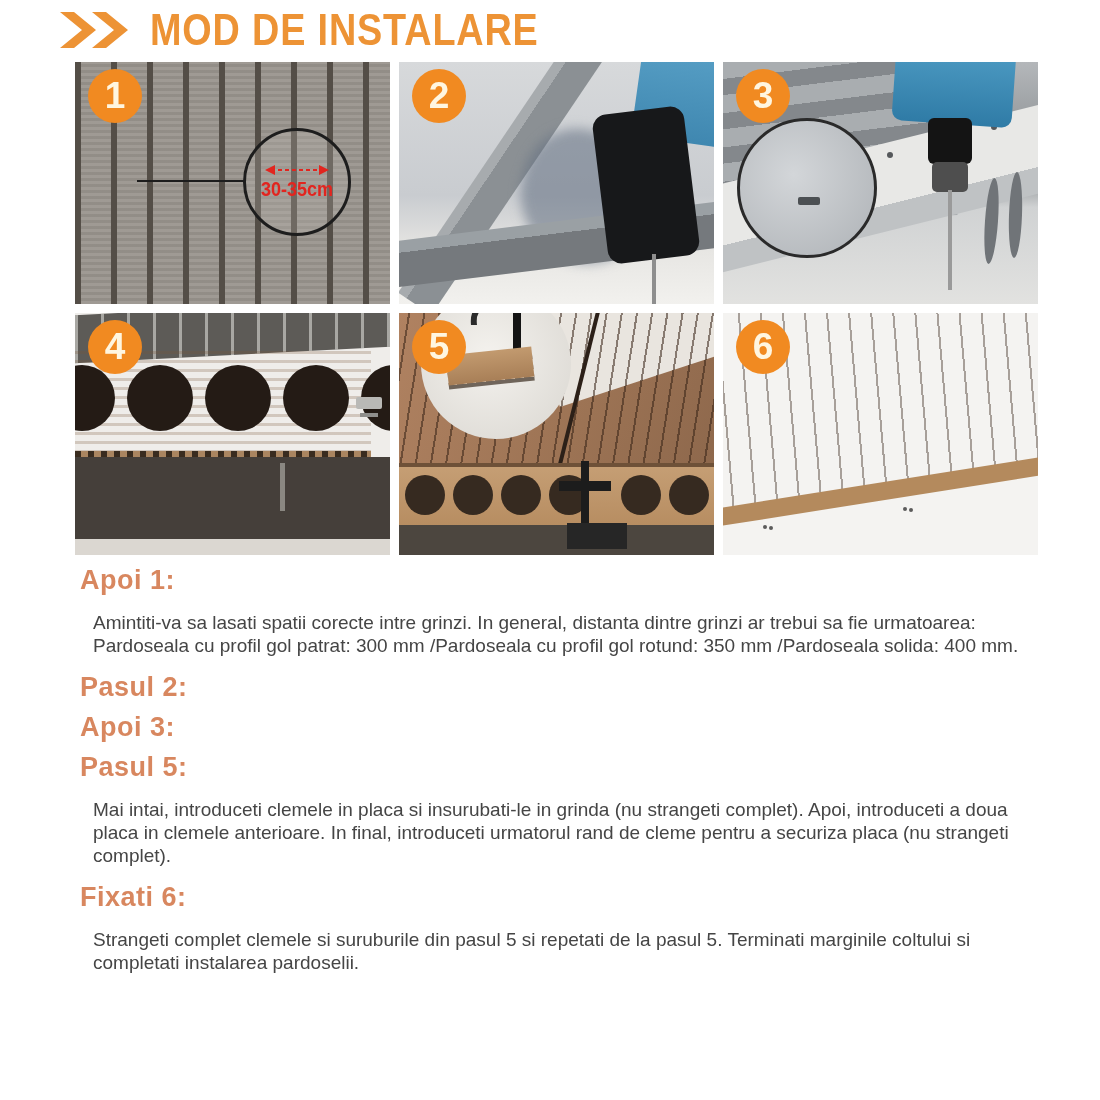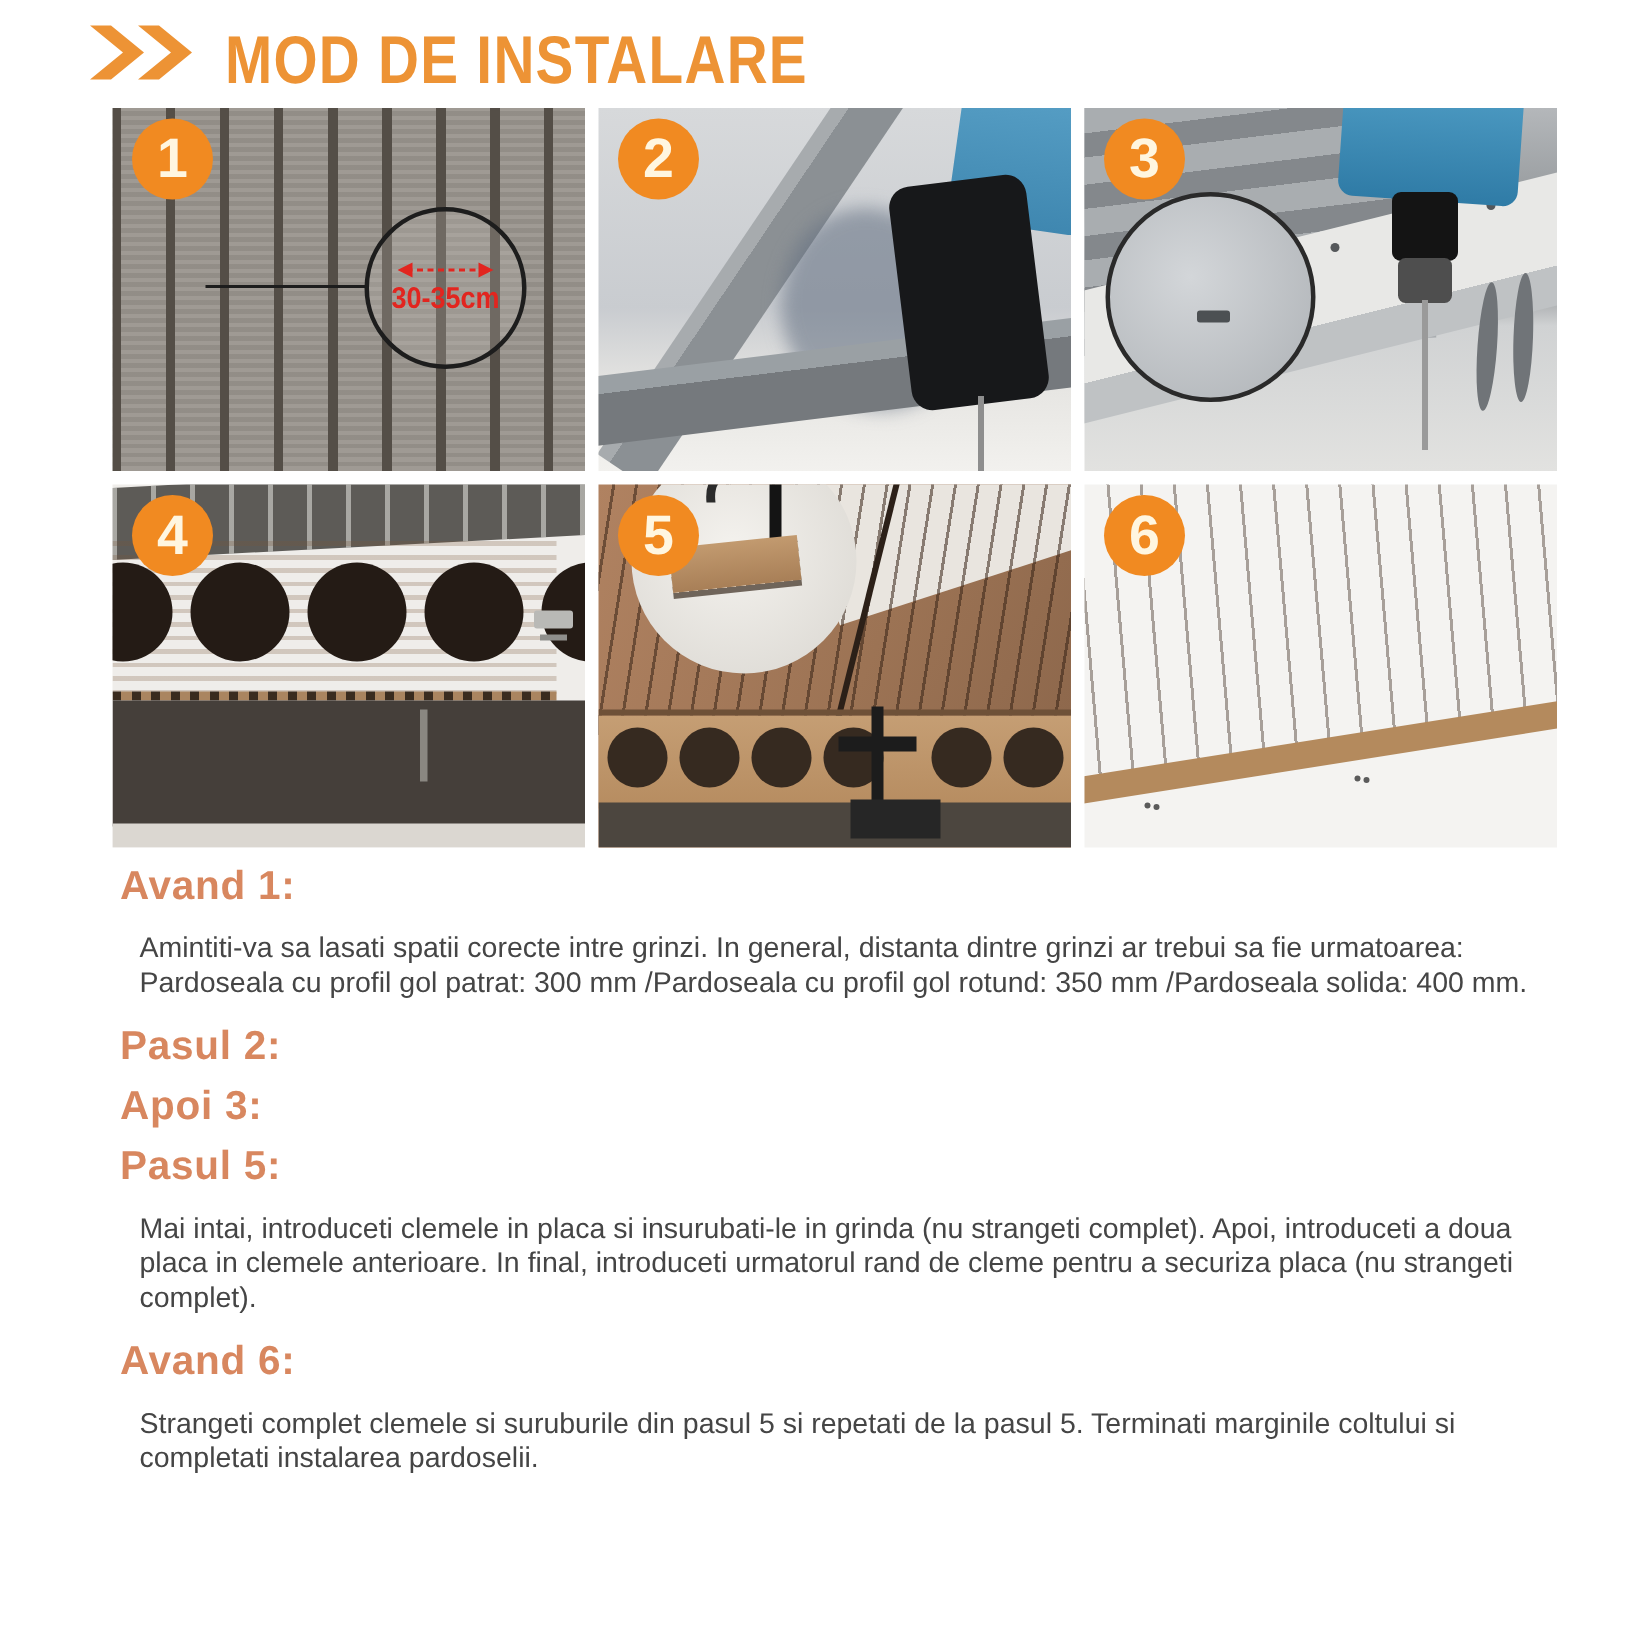--- a/index.html
+++ b/index.html
@@ -1,19 +1,19 @@
 <!DOCTYPE html>
 <html><head>
 <meta charset="utf-8">
 <style>
   html,body{margin:0;padding:0;background:#ffffff;}
   body{width:1100px;height:1100px;font-family:"Liberation Sans",sans-serif;overflow:hidden;position:relative;}
 
   
-  .hdr{display:flex;align-items:flex-start;gap:14px;margin:14px 0 6px 58px;height:52px;}
+  .hdr{display:flex;align-items:center;gap:14px;margin:4px 0 6px 58px;height:52px;}
   .chev{width:78px;height:42px;flex:0 0 auto;}
   .title{font-size:45px;font-weight:bold;color:#ED9335;margin:0;transform:scaleX(.84);transform-origin:left center;white-space:nowrap;letter-spacing:1px;}
 
   
   .grid{display:grid;grid-template-columns:repeat(3,315px);grid-auto-rows:242px;gap:9px;margin-left:75px;}
   .fig{position:relative;overflow:hidden;background:#c9c9c9;}
   .badge{position:absolute;top:7px;left:13px;width:54px;height:54px;border-radius:50%;
          background:#F18A21;color:#FFF6E0;font-size:37px;font-weight:bold;
          display:flex;align-items:center;justify-content:center;z-index:9;}
 
@@ -210,30 +210,30 @@
     <div class="f6-deck"></div>
     <div class="f6-edge"></div>
     <div class="f6-screwdots"></div>
     <div class="badge">6</div>
   </div>
 
 </div>
 
 <div class="steps">
   <section class="step">
-    <h2>Avand 1:</h2>
+    <h2>Apoi 1:</h2>
     <p>Amintiti-va sa lasati spatii corecte intre grinzi. In general, distanta dintre grinzi ar trebui sa fie urmatoarea: Pardoseala cu profil gol patrat: 300 mm /Pardoseala cu profil gol rotund: 350 mm /Pardoseala solida: 400 mm.</p>
   </section>
   <section class="step">
     <h2>Pasul 2:</h2>
   </section>
   <section class="step">
     <h2>Apoi 3:</h2>
   </section>
   <section class="step">
     <h2>Pasul 5:</h2>
     <p>Mai intai, introduceti clemele in placa si insurubati-le in grinda (nu strangeti complet). Apoi, introduceti a doua placa in clemele anterioare. In final, introduceti urmatorul rand de cleme pentru a securiza placa (nu strangeti complet).</p>
   </section>
   <section class="step">
-    <h2>Avand 6:</h2>
+    <h2>Fixati 6:</h2>
     <p>Strangeti complet clemele si suruburile din pasul 5 si repetati de la pasul 5. Terminati marginile coltului si completati instalarea pardoselii.</p>
   </section>
 </div>
 
 </body></html>

